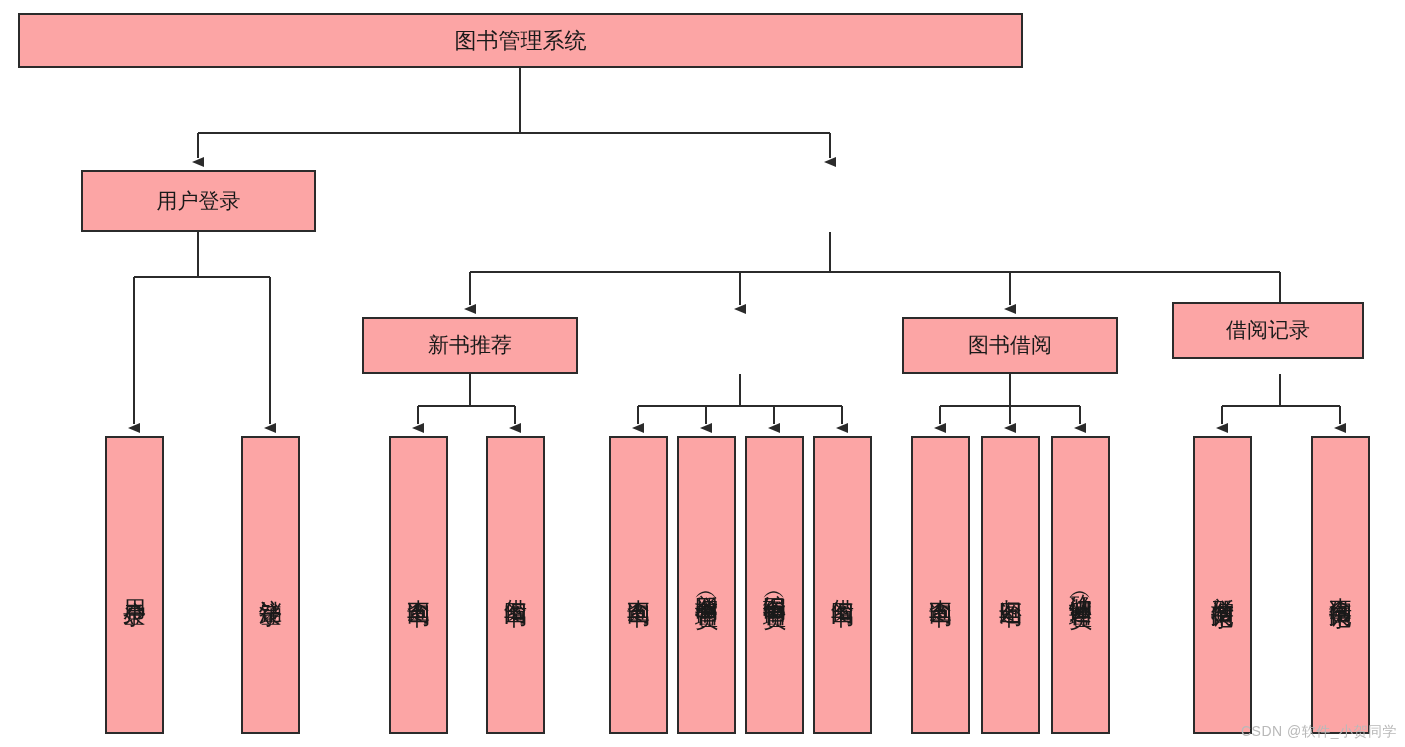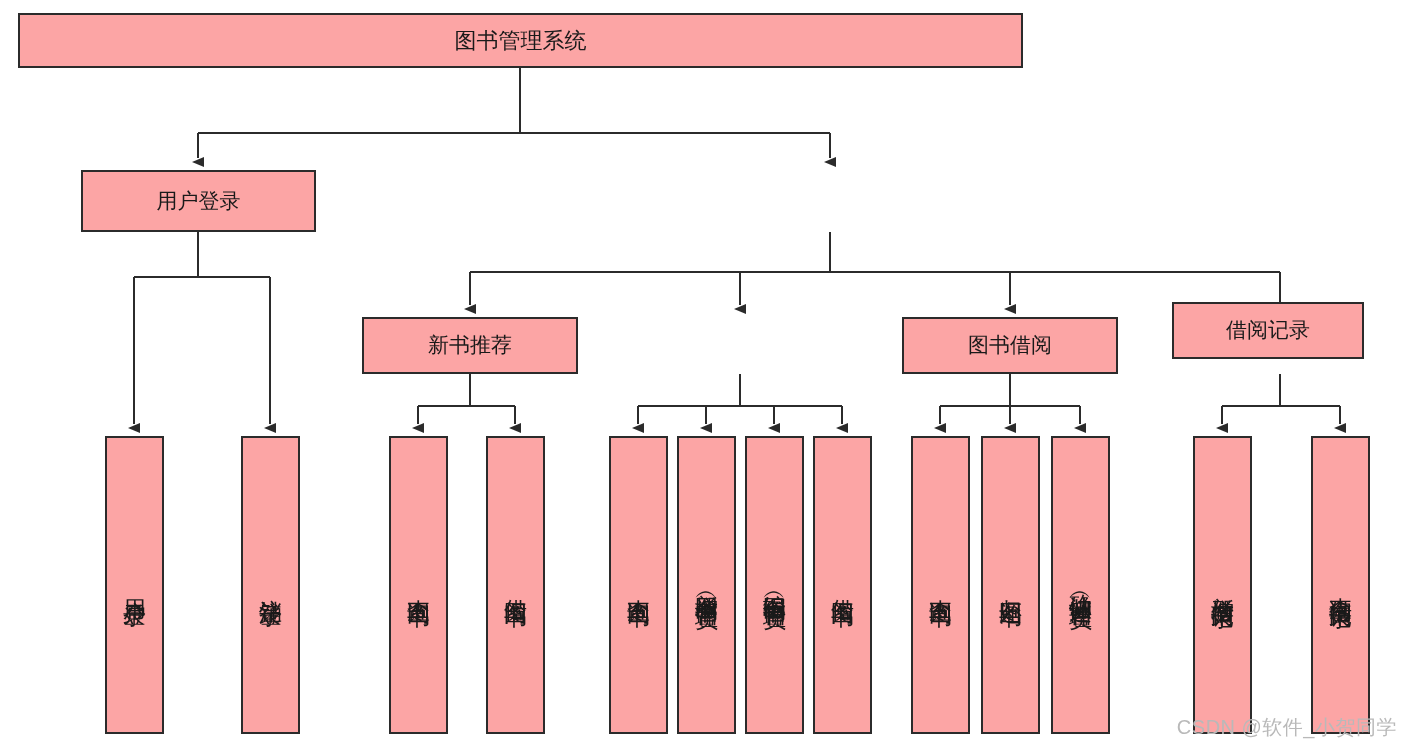--- a/index.html
+++ b/index.html
@@ -58,21 +58,21 @@
     writing-mode: vertical-rl;
     text-orientation: upright;
     font-size: 23px;
     letter-spacing: 2px;
     line-height: 1;
   }
   .watermark {
     position: absolute;
     right: 8px;
     bottom: 6px;
-    font-size: 20px;
+    font-size: 14px;
     color: #b9b9b9;
     letter-spacing: 0.5px;
     white-space: nowrap;
     user-select: none;
   }
 </style>
 </head>
 <body>
 
 <div id="canvas">

